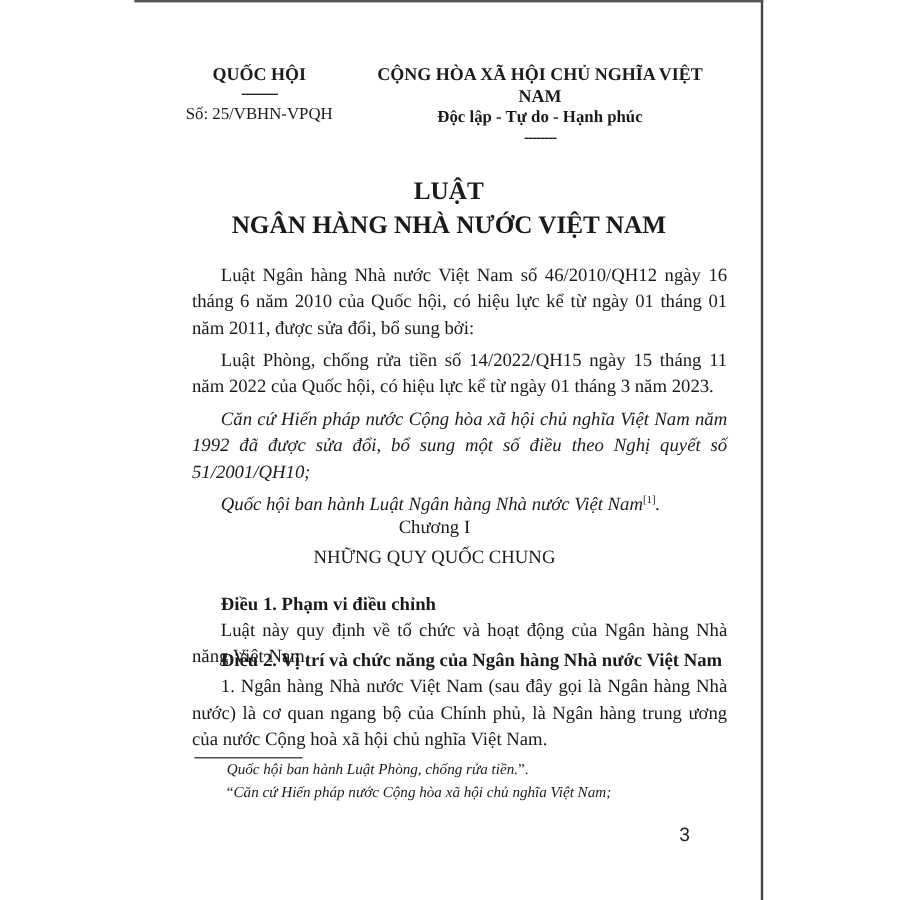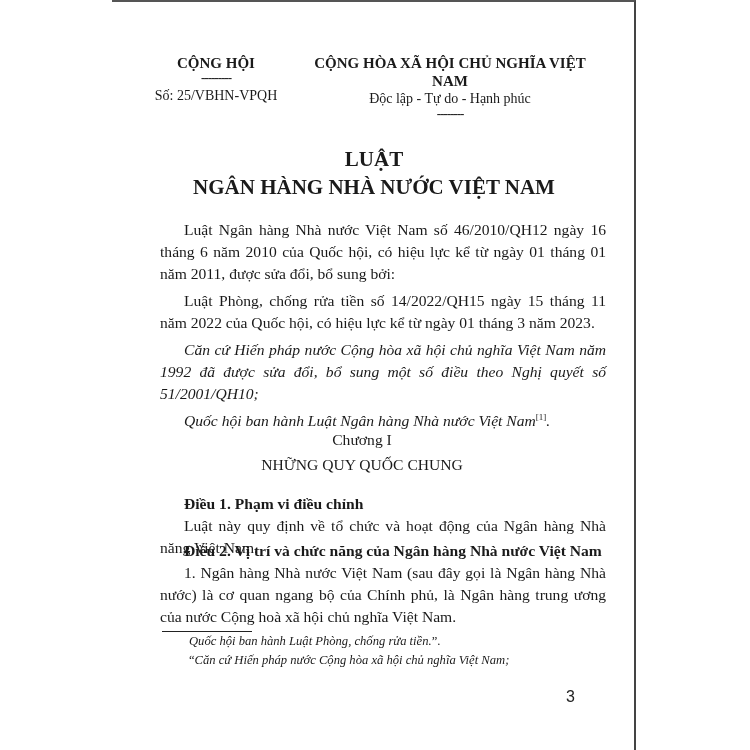--- a/index.html
+++ b/index.html
@@ -52,21 +52,21 @@
     font-size: 13px;
     line-height: 12px;
     letter-spacing: -1px;
   }
   .hdr-num {
     font-size: 14px;
     line-height: 18px;
     margin-top: 3px;
   }
   .hdr-motto {
-    font-weight: normal;
+    font-weight: bold;
     font-size: 14px;
     line-height: 18px;
   }
 
   
   .title {
     position: absolute;
     left: 112px;
     width: 524px;
     text-align: center;
@@ -133,21 +133,21 @@
     font-size: 16px;
     color: #222;
   }
 </style>
 </head>
 <body>
 
 <div class="page"></div>
 
 <div class="hdr-left">
-  <div class="hdr-org">CỘNG HỘI</div>
+  <div class="hdr-org">QUỐC HỘI</div>
   <div class="hdr-rule">---------</div>
   <div class="hdr-num">Số: 25/VBHN-VPQH</div>
 </div>
 
 <div class="hdr-right">
   <div class="hdr-org">CỘNG HÒA XÃ HỘI CHỦ NGHĨA VIỆT NAM</div>
   <div class="hdr-motto">Độc lập - Tự do - Hạnh phúc</div>
   <div class="hdr-rule">--------</div>
 </div>
 

